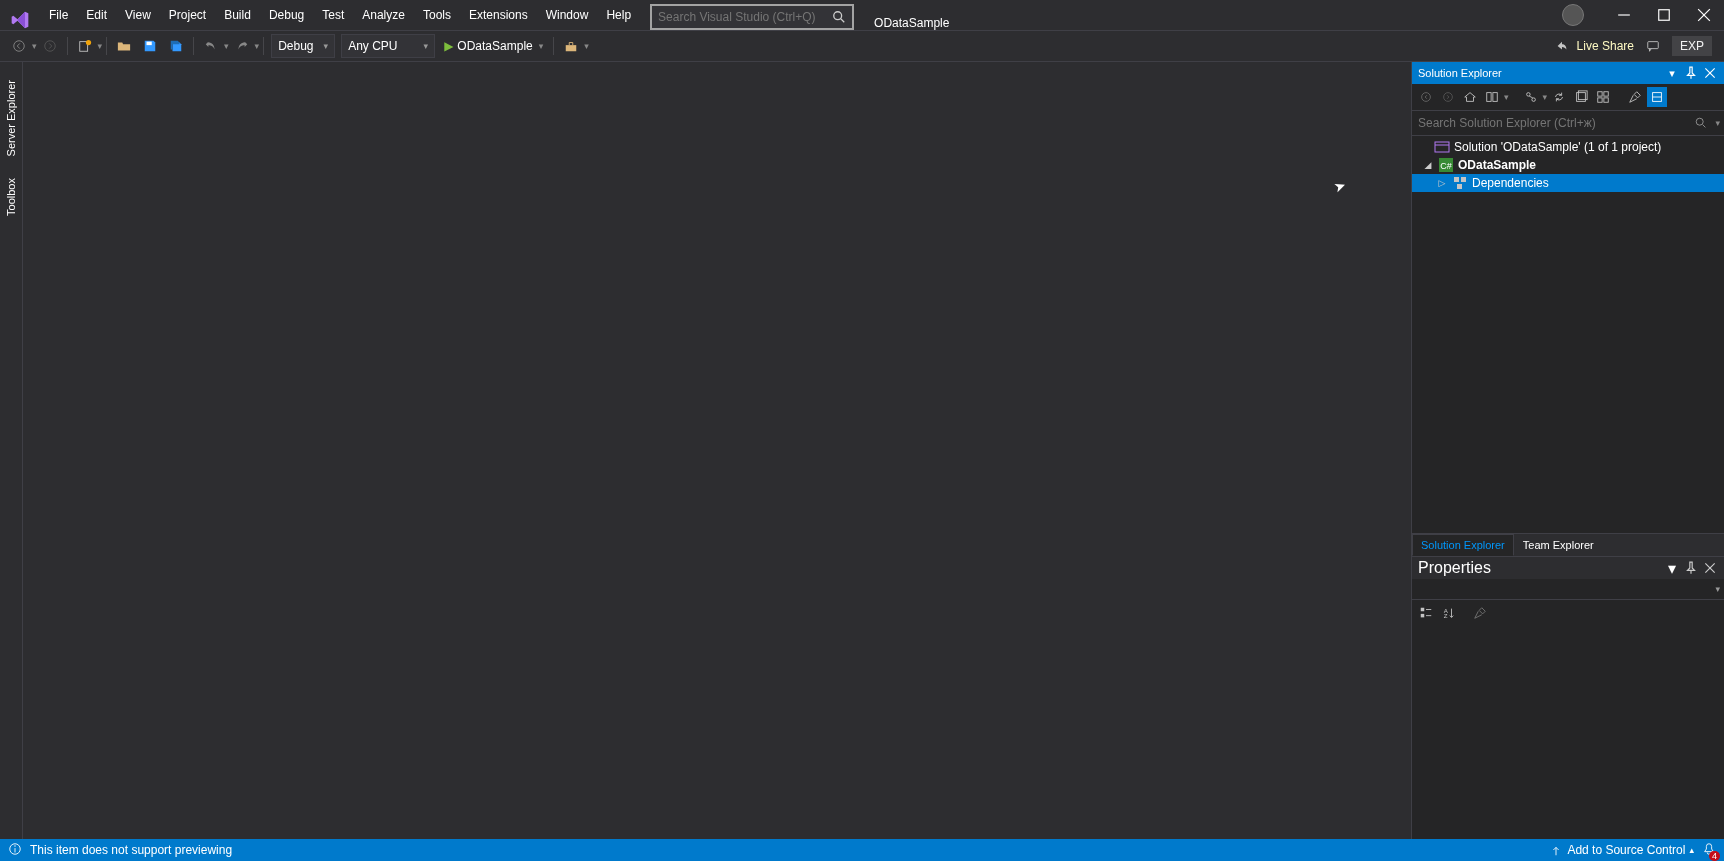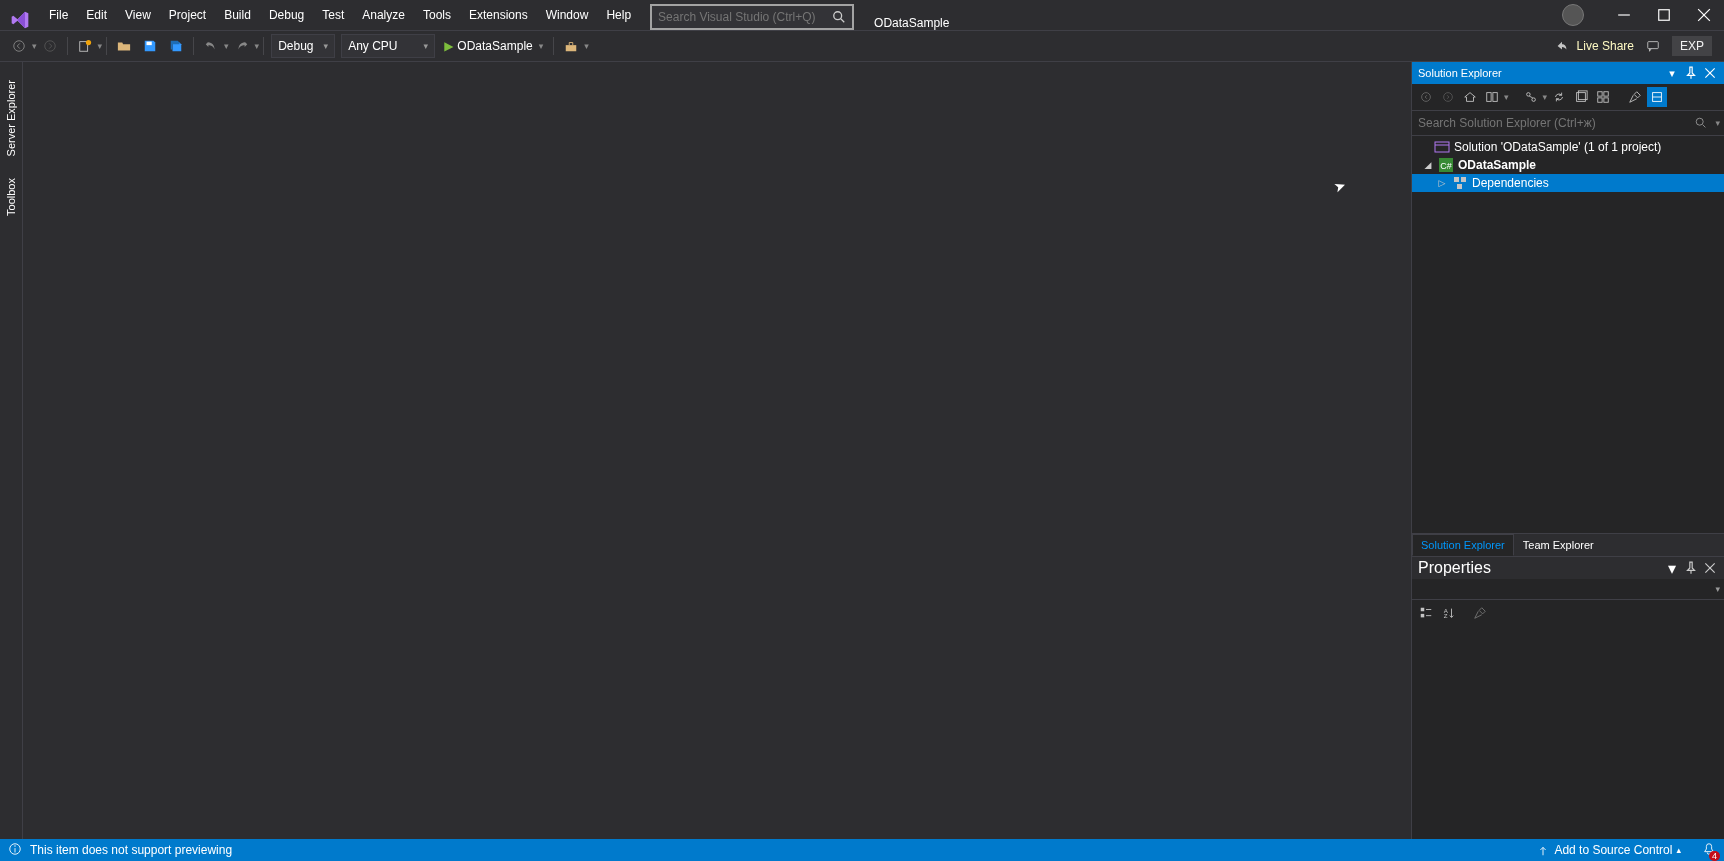--- a/index.html
+++ b/index.html
@@ -50,21 +50,21 @@
 .panel-tabs{height:22px;background:#2d2d30;display:flex;align-items:stretch;border-top:1px solid #3f3f46}
 .ptab{padding:0 8px;display:flex;align-items:center;font-size:11px;color:#fff;border:1px solid transparent}
 .ptab.active{background:#252526;color:#0097fb;border-top:1px solid #3f3f46;border-left:1px solid #3f3f46;border-right:1px solid #3f3f46}
 
 .prop-title{height:22px;background:#2d2d30;border-top:1px solid #3f3f46;display:flex;align-items:center;padding:0 6px;font-size:16px;color:#fff}
 .prop-body{flex:0 0 260px;background:#252526;display:flex;flex-direction:column}
 .prop-blank{height:20px;border-bottom:1px solid #3f3f46;display:flex;justify-content:flex-end;padding-right:4px;align-items:center;color:#999;font-size:9px}
 .prop-tools{height:26px;display:flex;align-items:center;padding:0 4px;gap:2px}
 
 .statusbar{height:22px;background:#007acc;color:#fff;display:flex;align-items:center;font-size:12px;padding:0 8px}
-.sb-right{margin-left:auto;display:flex;align-items:center;gap:21px}
+.sb-right{margin-left:auto;display:flex;align-items:center;gap:8px}
 .badge{background:transparent;display:flex;align-items:center;gap:4px}
 .bell-badge{position:relative}
 .bell-count{position:absolute;bottom:-2px;right:-4px;background:#c50b17;color:#fff;font-size:9px;border-radius:6px;padding:0 3px;line-height:10px}
 
 .ico{width:14px;height:14px}
 .ico-lg{width:16px;height:16px}
 
 .cursor{position:absolute;top:178px;left:1334px;font-size:14px;color:#fff;pointer-events:none;transform:rotate(-20deg)}
 </style>
 </head>

